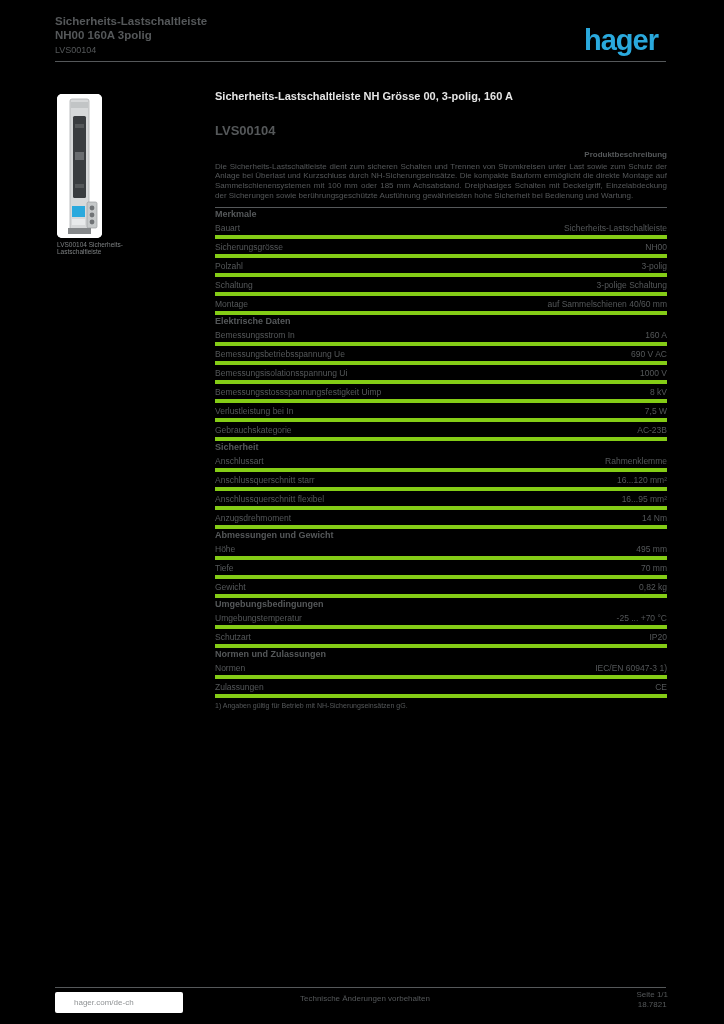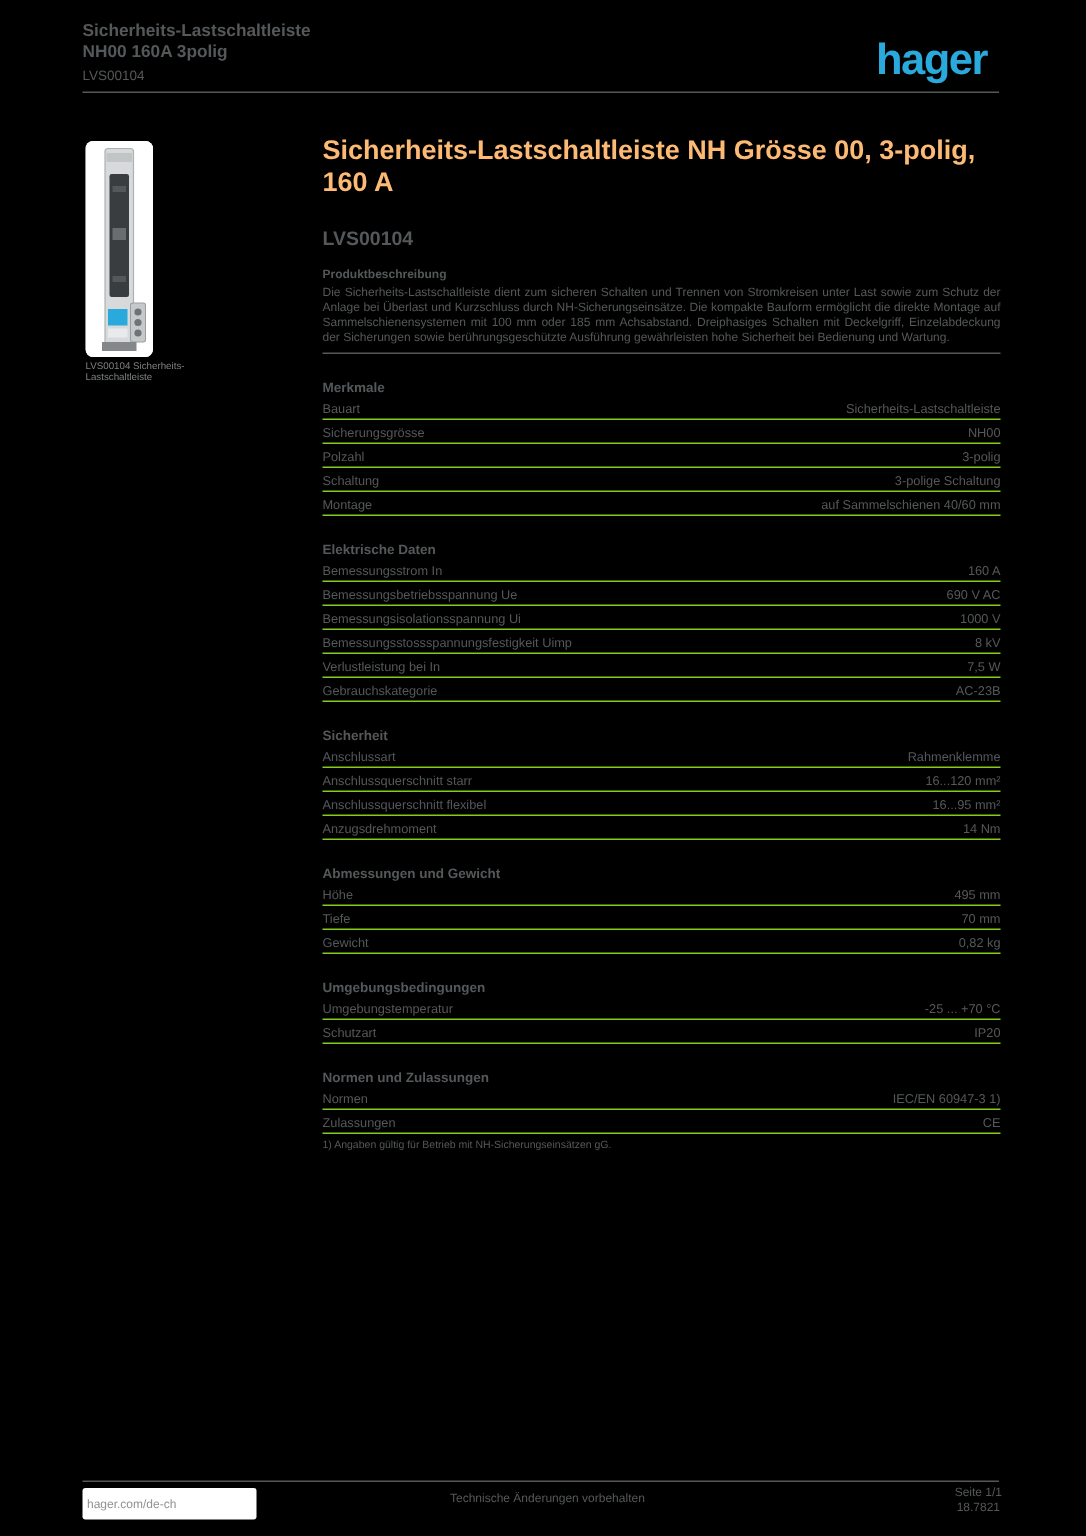--- a/index.html
+++ b/index.html
@@ -15,37 +15,37 @@
         font-size:29px;font-weight:bold;letter-spacing:-1px;color:#2AA9DD;}
 
   
   .photo-card{position:absolute;left:57px;top:94px;width:45px;height:144px;
               background:#ffffff;border-radius:5px;overflow:hidden;}
   .photo-caption{position:absolute;left:57px;top:241px;width:110px;
                  font-size:6.5px;color:#7d8082;}
 
   
   .main{position:absolute;left:215px;top:90px;width:452px;}
-  .title{font-size:18px;font-weight:bold;line-height:1.15;color:#fdba74;}
+  .title{font-size:11px;font-weight:bold;line-height:1.15;color:#e5e5e5;}
   .ref{font-size:13px;font-weight:bold;margin-top:20px;color:#55585A;}
-  .desc-label{font-size:8px;font-weight:bold;margin-top:12px;color:#55585A;}
+  .desc-label{font-size:8px;font-weight:bold;margin-top:12px;color:#55585A;text-align:right;}
   .desc{font-size:8px;line-height:1.22;margin-top:3px;text-align:justify;color:#55585A;}
   .desc-rule{height:1px;background:#55585A;margin-top:6px;}
 
-  .section-h{font-size:9px;font-weight:bold;margin-top:17px;margin-bottom:1px;color:#55585A;}
+  .section-h{font-size:9px;font-weight:bold;margin-top:1px;margin-bottom:1px;color:#55585A;}
   .spec-row{display:flex;justify-content:space-between;align-items:flex-end;
-            font-size:8.5px;padding:3px 0 2px 0;border-bottom:1px solid #84cc16;}
+            font-size:8.5px;padding:3px 0 2px 0;border-bottom:4px solid #84cc16;}
   .spec-label{max-width:300px;}
   .spec-value{text-align:right;white-space:nowrap;padding-left:8px;}
   .footnote{font-size:7px;margin-top:4px;color:#55585A;}
 
   
   .ftr-rule{position:absolute;left:55px;top:987px;width:611px;height:1px;background:#55585A;}
-  .ftr-site{position:absolute;left:55px;top:992px;width:116px;height:21px;background:#ffffff;
-            border-radius:2px;display:flex;align-items:center;padding-left:3px;box-sizing:border-box;
+  .ftr-site{position:absolute;left:55px;top:992px;width:128px;height:21px;background:#ffffff;
+            border-radius:2px;display:flex;align-items:center;padding-left:19px;box-sizing:border-box;
             font-size:8px;color:#8F9294;}
   .ftr-center{position:absolute;left:300px;top:994px;font-size:8px;color:#55585A;}
   .ftr-right{position:absolute;right:56px;top:990px;text-align:center;font-size:8px;
              line-height:1.3;color:#55585A;}
 </style>
 </head>
 <body>
 
 <div id="page">
 

